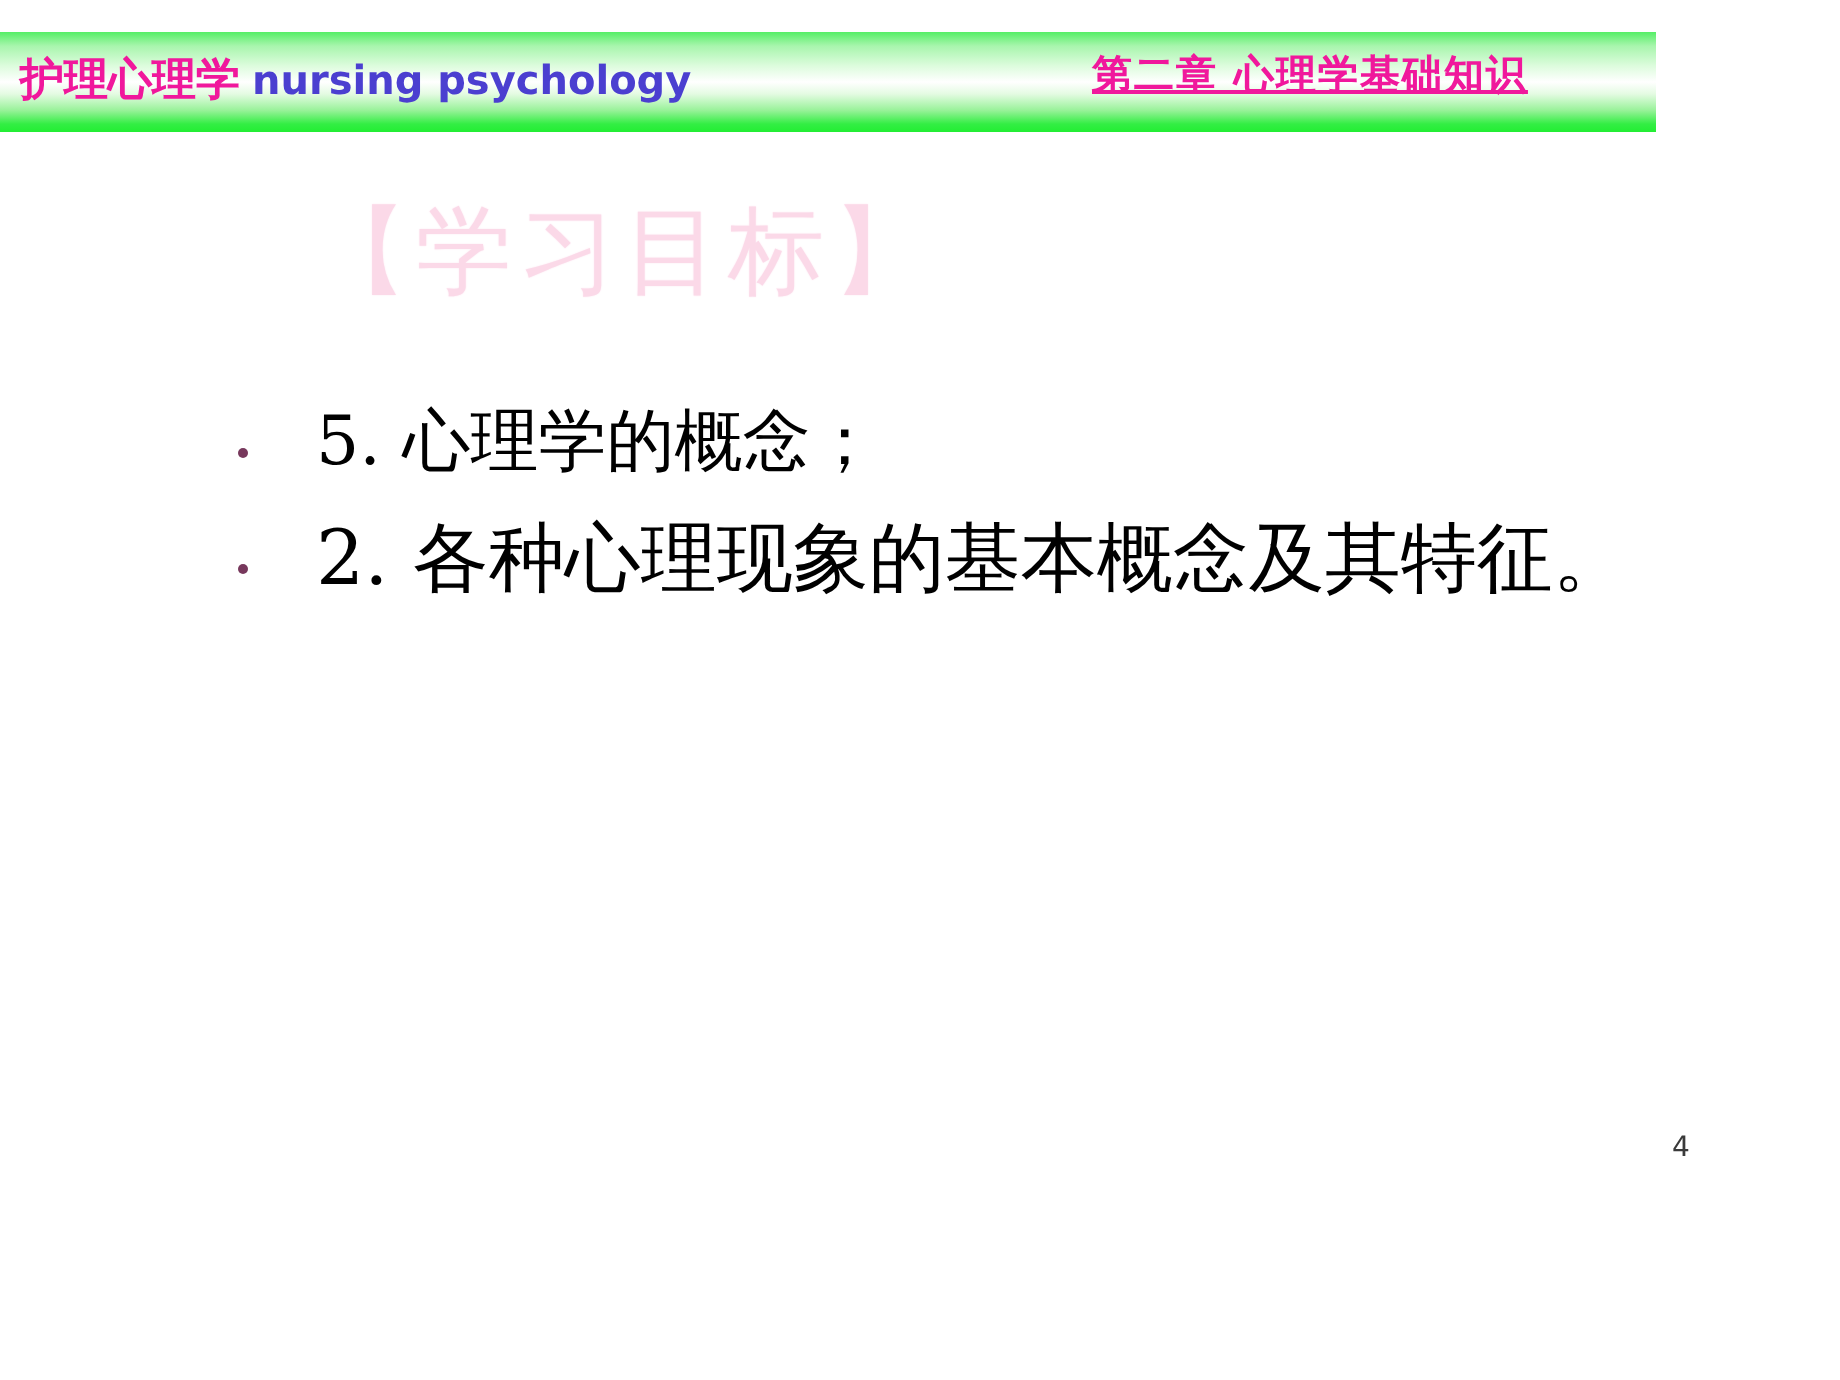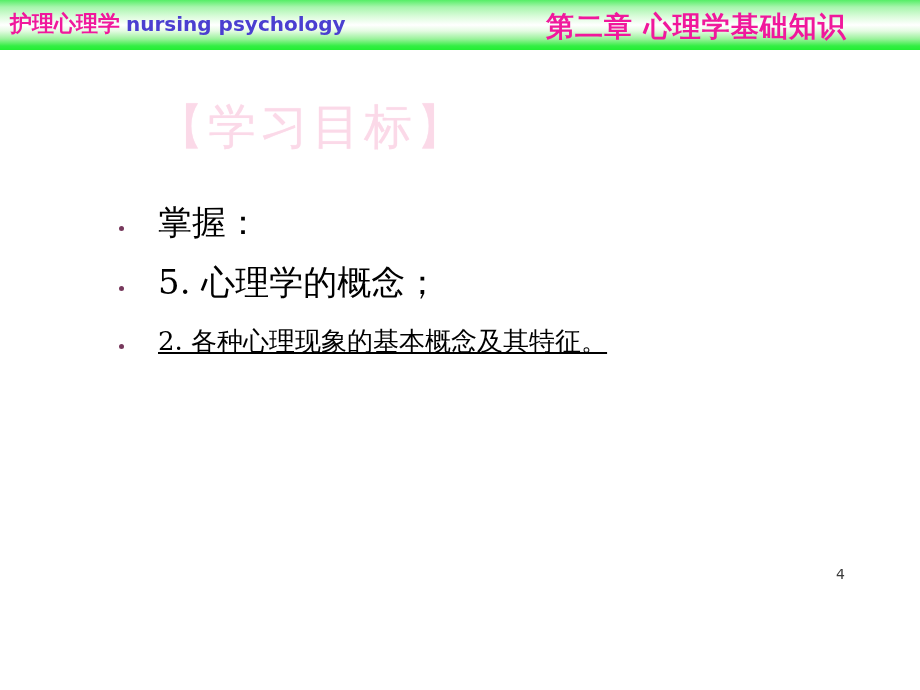--- a/index.html
+++ b/index.html
@@ -12,22 +12,22 @@
     background: #ffffff;
     font-family: "DejaVu Sans", sans-serif;
     overflow: hidden;
     position: relative;
   }
 
   
   #header-band {
     position: absolute;
     left: 0;
-    top: 0;
-    width: 920px;
+    top: 16px;
+    width: 828px;
     height: 50px;
     background: linear-gradient(to bottom,
         #55ee66 0%,
         #a8f5ad 14%,
         #ddfcdd 34%,
         #ffffff 50%,
         #e4fbe2 62%,
         #9af29b 78%,
         #33ee44 92%,
         #22ee33 100%);
@@ -58,24 +58,25 @@
     font-weight: bold;
     color: #4b3fd0;
     margin-left: 6px;
   }
   .hdr-right {
     position: absolute;
     left: 546px;
     top: 8px;
     white-space: nowrap;
     font-family: "DejaVu Sans", sans-serif;
-    font-size: 28px;
+    font-size: 20px;
     font-weight: bold;
     color: #f0189c;
     letter-spacing: 1px;
+    text-decoration: underline;
   }
 
   
   #slide-title {
     position: absolute;
     left: 156px;
     top: 96px;
     font-family: "DejaVu Serif", serif;
     font-size: 48px;
     line-height: 60px;
@@ -117,21 +118,21 @@
     border-radius: 50%;
     background: #77385c;
   }
   .bullet-text {
     font-family: "DejaVu Serif", serif;
     color: #000000;
     letter-spacing: 0px;
   }
   .bullet-row.r0 .bullet-text { font-size: 34px; }
   .bullet-row.r1 .bullet-text { font-size: 34px; }
-  .bullet-row.r2 .bullet-text { font-size: 26px; text-decoration: underline; }
+  .bullet-row.r2 .bullet-text { font-size: 38px; }
 
   
   #page-number {
     position: absolute;
     left: 836px;
     top: 566px;
     font-family: "DejaVu Sans", sans-serif;
     font-size: 14px;
     color: #3a3a3a;
   }
@@ -154,26 +155,20 @@
       <span class="hdr-cn">护理心理学</span><span class="hdr-en">nursing psychology</span>
     </div>
     <div class="hdr-right">第二章  心理学基础知识</div>
   </div>
 </div>
 
 <div id="slide-title">【学习目标】</div>
 
 <div id="body-list">
 
-  <div class="bullet-row r0">
-    <span class="bullet-dot">
-        <i></i>
-      </span>
-    <span class="bullet-text">掌握：</span>
-  </div>
 
   <div class="bullet-row r1">
     <span class="bullet-dot">
         <i></i>
       </span>
     <span class="bullet-text">5. 心理学的概念；</span>
   </div>
 
   <div class="bullet-row r2">
     <span class="bullet-dot">

